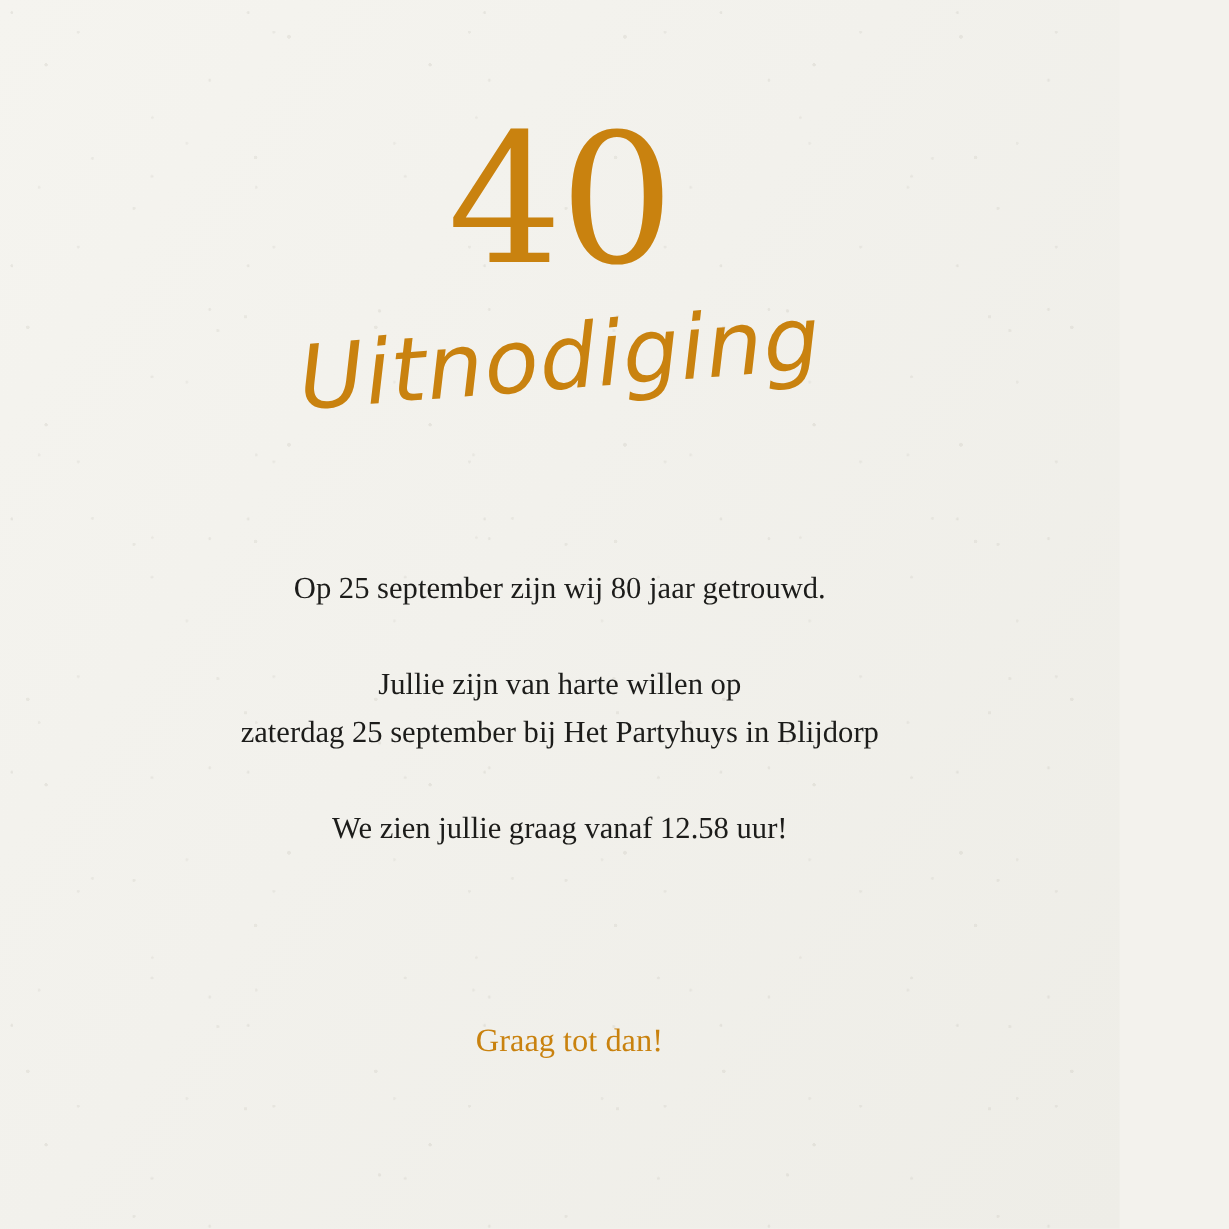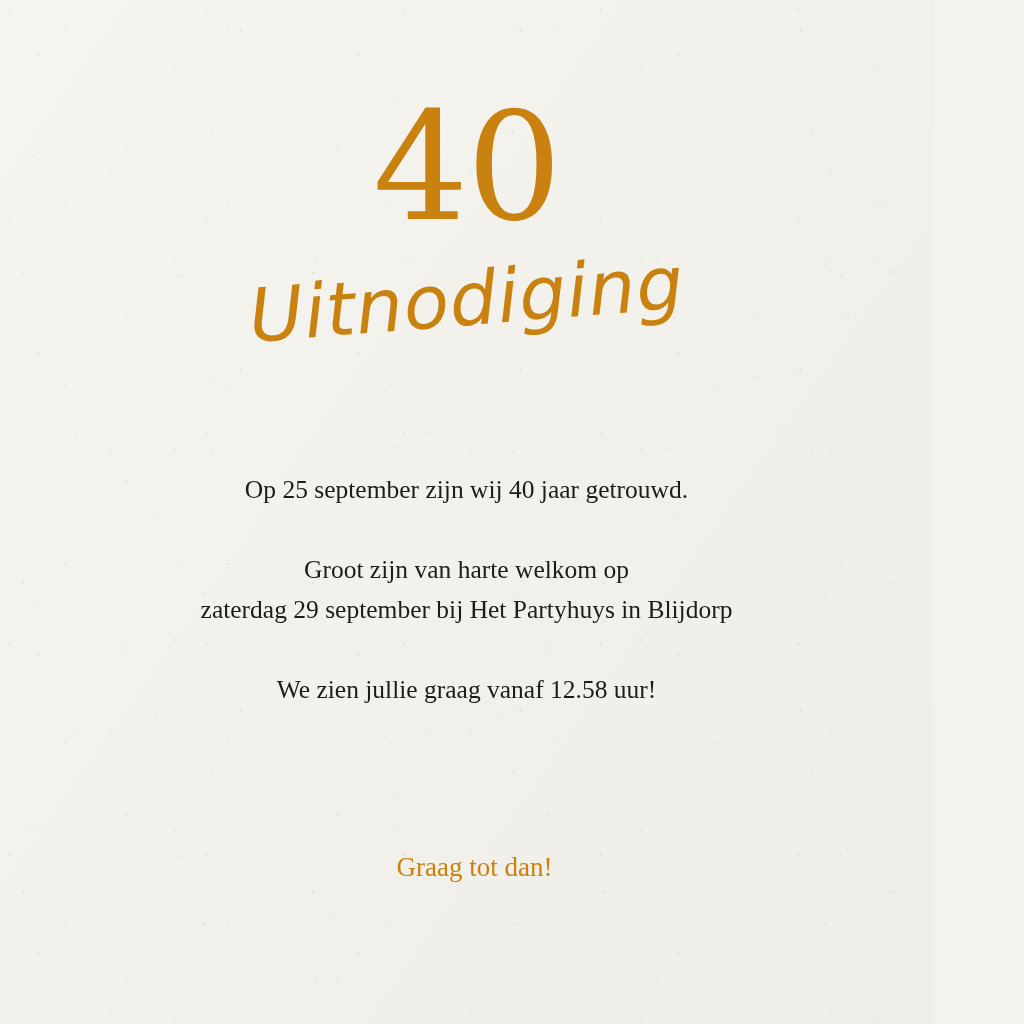--- a/index.html
+++ b/index.html
@@ -129,24 +129,24 @@
 <body>
 
 <div class="card">
   <div class="speckles"></div>
 
   <div class="headline">40</div>
 
   <div class="script">Uitnodiging</div>
 
   <div class="body-block">
-    <p>Op 25 september zijn wij 40 jaar getrouwd.</p>
+    <p>Op 25 september zijn wij 80 jaar getrouwd.</p>
     <div class="gap"></div>
-    <p>Groot zijn van harte welkom op</p>
-    <p>zaterdag 29 september bij Het Partyhuys in Blijdorp</p>
+    <p>Jullie zijn van harte willen op</p>
+    <p>zaterdag 25 september bij Het Partyhuys in Blijdorp</p>
     <div class="gap"></div>
     <p>We zien jullie graag vanaf 12.58 uur!</p>
   </div>
 
   <div class="closing">
     <p class="regards">Graag tot dan!</p>
   </div>
 </div>
 
 </body></html>

